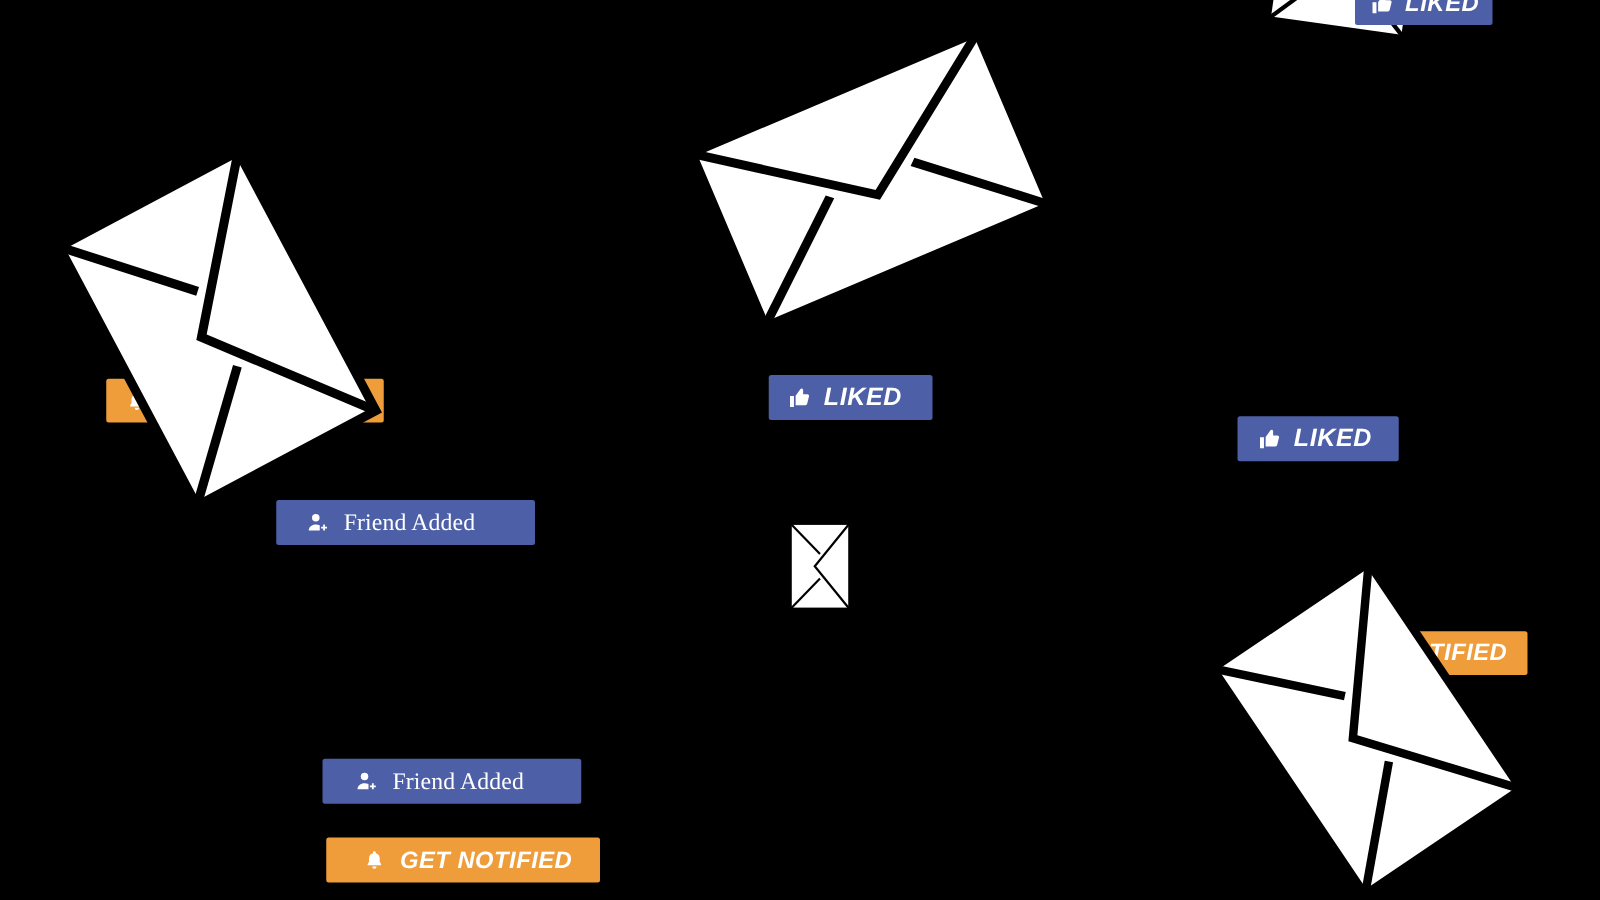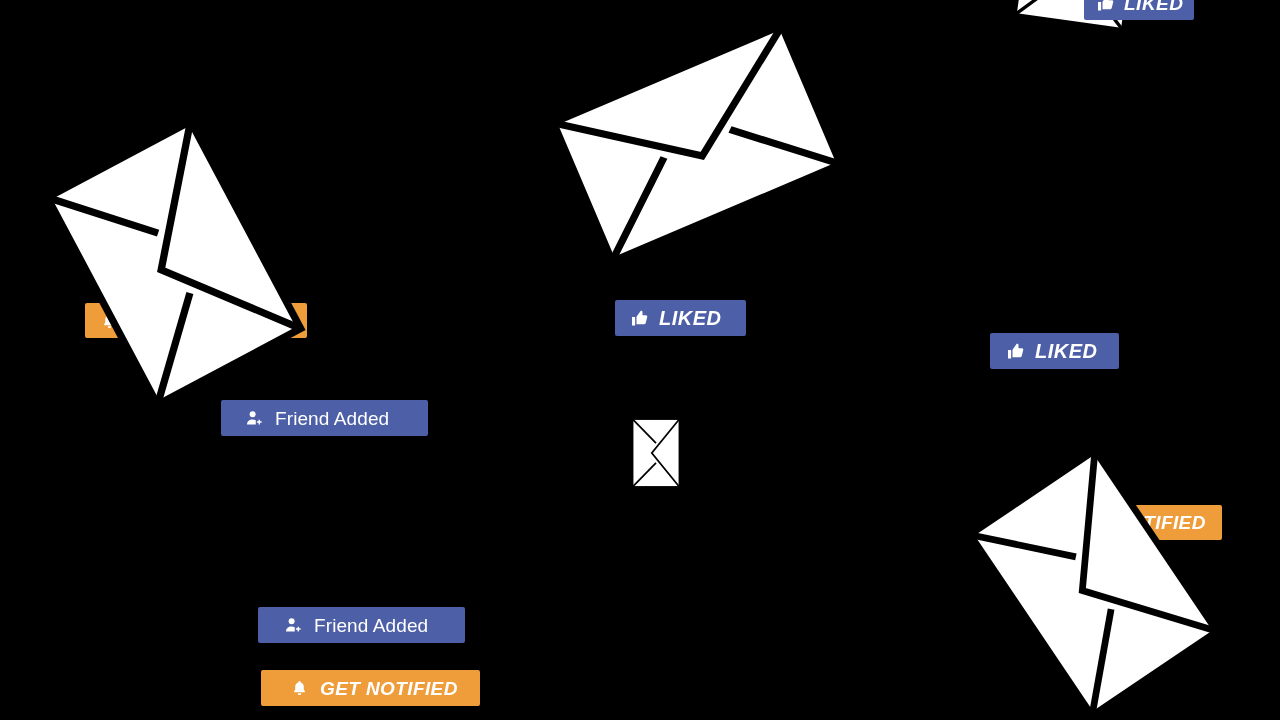--- a/index.html
+++ b/index.html
@@ -45,20 +45,21 @@
   }
   .badge.style-notified .b-label {
     font-style: italic;
     font-weight: bold;
     letter-spacing: 0.4px;
   }
   .badge.style-friend .b-label {
     font-style: normal;
     font-weight: normal;
     letter-spacing: 0.1px;
+    font-family: Liberation Serif, serif;
   }
 
   
   #badge-liked-top     { left: 1084px; top: -14px;  width: 110px; height: 34px; padding-left: 12px; gap: 9px; z-index: 4; }
   #badge-liked-top .b-label { font-size: 19px; }
 
   #badge-liked-center  { left: 615px;  top: 300px;  width: 131px; height: 36px; padding-left: 15px; gap: 10px; z-index: 4; }
   #badge-liked-center .b-label { font-size: 20px; }
 
   #badge-liked-right   { left: 990px;  top: 333px;  width: 129px; height: 36px; padding-left: 16px; gap: 10px; z-index: 4; }

